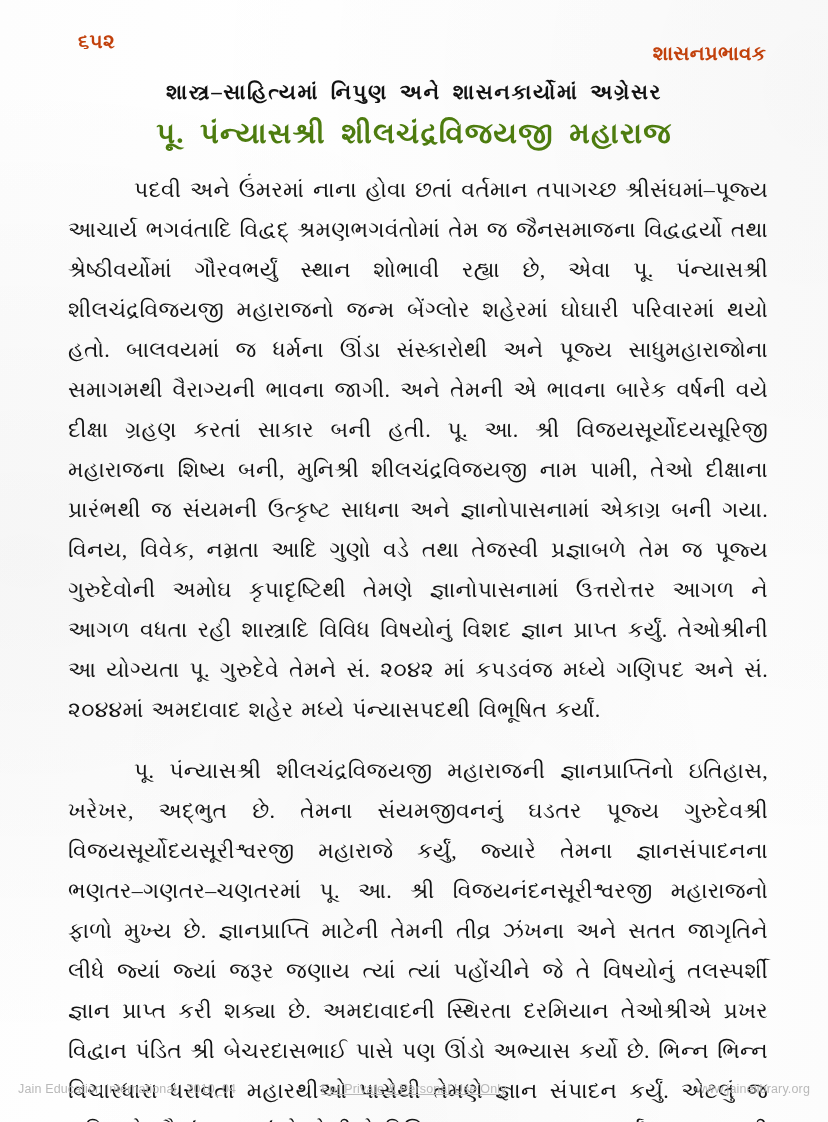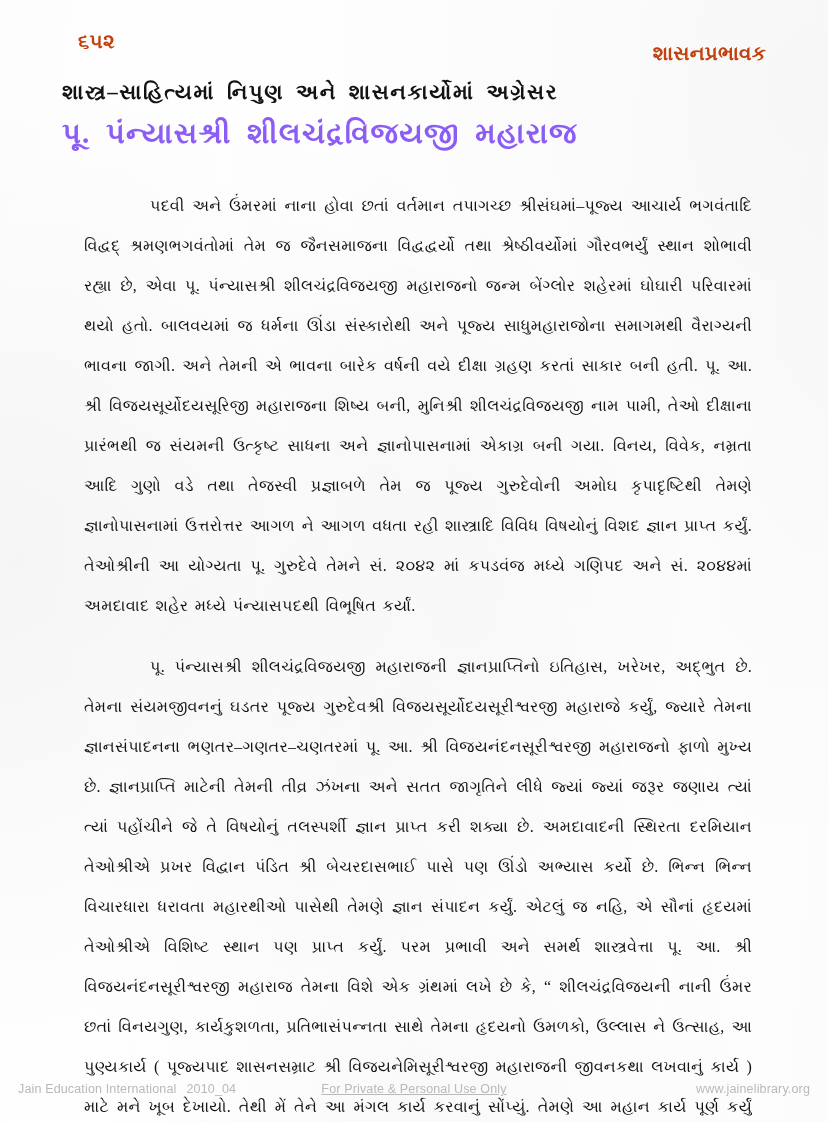--- a/index.html
+++ b/index.html
@@ -66,59 +66,59 @@
     letter-spacing: 0.2px;
     margin-top: 12px;
   }
 
   
   .title-block {
     position: absolute;
     top: 78px;
     left: 62px;
     right: 62px;
-    text-align: left;
+    text-align: center;
   }
 
   .kicker {
     font-size: 21px;
     font-weight: 700;
     letter-spacing: 1.6px;
     word-spacing: 5px;
     color: #121212;
     line-height: 1.35;
   }
 
   .main-title {
     margin-top: 9px;
     font-size: 29px;
     font-weight: 700;
     letter-spacing: 1.2px;
     word-spacing: 7px;
-    color: #8b5cf6;
+    color: #4d7c0f;
     line-height: 1.3;
   }
 
   
   .body-text {
     position: absolute;
     top: 170px;
     left: 68px;
     width: 700px;
   }
 
   .para {
-    font-size: 16px;
+    font-size: 22px;
     line-height: 40px;
     text-align: justify;
     text-align-last: left;
     word-spacing: 2.2px;
     letter-spacing: 0.25px;
     color: #131313;
-    margin: 16px;
+    margin: 0;
     -webkit-hyphens: none;
     hyphens: none;
   }
 
   .para + .para {
     margin-top: 21px;
   }
 
   .para .indent {
     display: inline-block;

